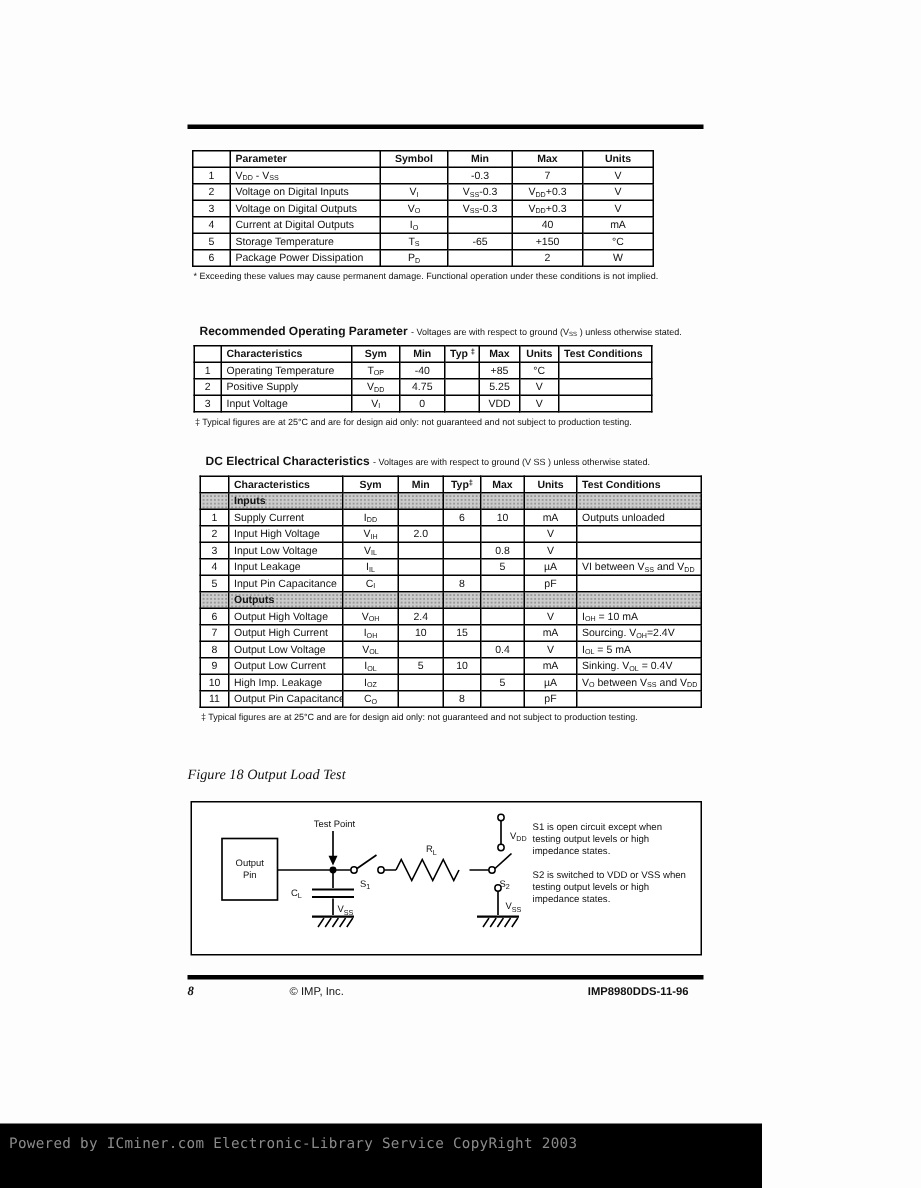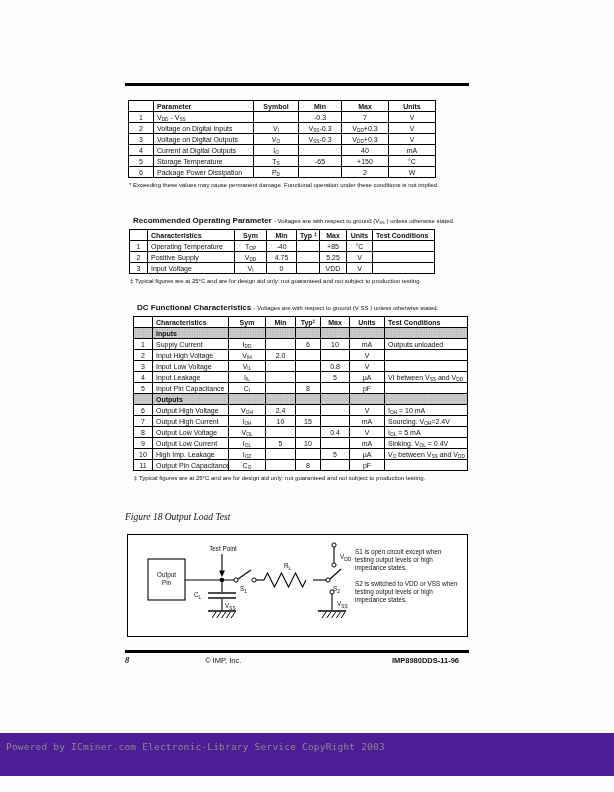--- a/index.html
+++ b/index.html
@@ -39,25 +39,25 @@
   .fig-box svg{position:absolute;left:0;top:0;}
   svg text{font-family:"Liberation Sans",sans-serif;font-size:6.3px;fill:#111;}
   svg .ss{font-size:4.8px;}
   .fig-notes{position:absolute;left:227px;top:13px;width:106px;font-size:6.4px;line-height:8px;}
   .fig-notes p{margin:0 0 8px 0;}
 
   
   .footer-rule{position:absolute;left:125px;top:650px;width:344px;height:2.5px;background:#000;}
   .footer{position:absolute;left:125px;top:655px;width:344px;height:12px;font-size:7.5px;}
   .pgnum{position:absolute;left:0;top:0;font:italic bold 8.5px "Liberation Serif",serif;}
-  .copyright{position:absolute;left:80px;top:1px;}
+  .copyright{position:absolute;left:68px;top:1px;}
   .docid{position:absolute;right:10px;top:1px;font-weight:bold;}
 
   
-  .strip{position:absolute;left:0;top:733px;width:614px;height:43px;background:#4c1d95;}
+  .strip{position:absolute;left:0;top:749px;width:508px;height:43px;background:#000000;}
   .strip-text{margin:8px 0 0 6px;font-family:"DejaVu Sans Mono",monospace;font-size:9.5px;
           color:#8b8b8b;letter-spacing:0.2px;}
 </style>
 </head>
 <body>
 
 <div class="canvas">
 
   <div class="top-rule"></div>
 
@@ -194,21 +194,21 @@
             <td>V</td>
             <td></td>
           </tr>
         </tbody>
       </table>
     <div class="footnote">‡ Typical figures are at 25°C and are for design aid only: not guaranteed and not subject to production testing.</div>
   </section>
 
   <section class="sec sec3">
     <div class="sec-title">
-      <span class="t-bold">DC Functional Characteristics</span>
+      <span class="t-bold">DC Electrical Characteristics</span>
       <span class="t-sub">- Voltages are with respect to ground (V SS ) unless otherwise stated.</span>
     </div>
     <table class="t t3">
         <colgroup>
           <col style="width: 19px;">
           <col style="width: 76px;">
           <col style="width: 37px;">
           <col style="width: 30px;">
           <col style="width: 25px;">
           <col style="width: 29px;">

